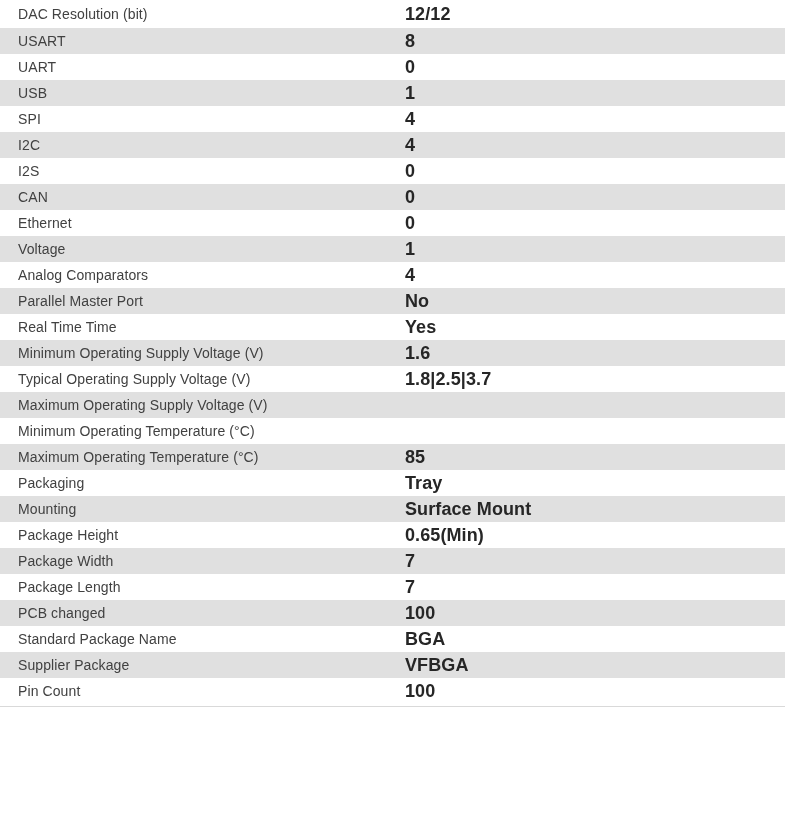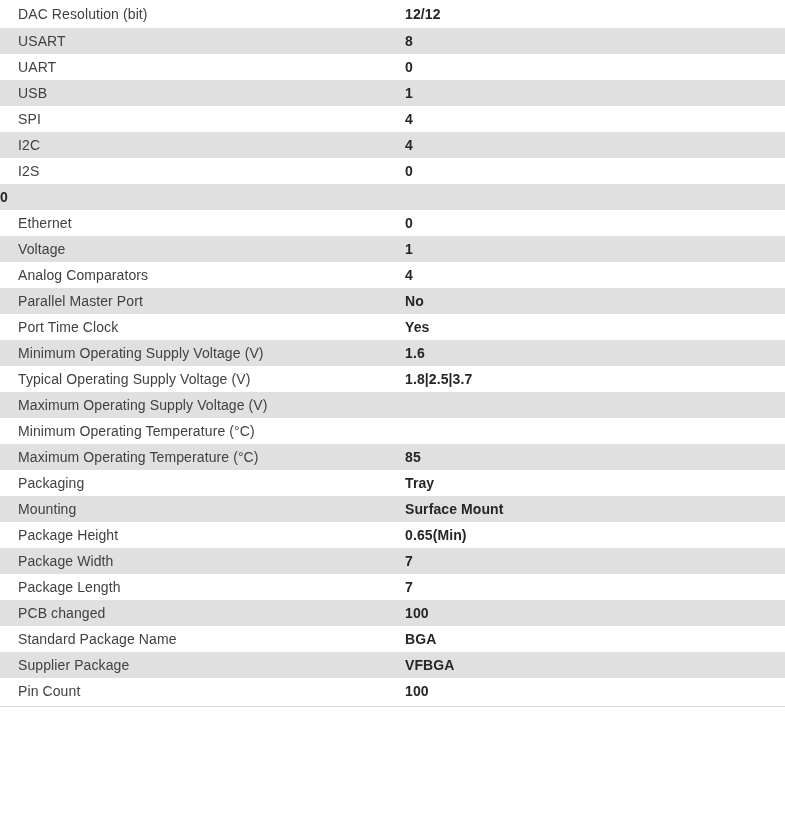--- a/index.html
+++ b/index.html
@@ -27,21 +27,21 @@
     flex: 0 0 405px;
     padding-left: 18px;
     font-size: 14px;
     letter-spacing: 0.1px;
     color: var(--label-color, #414141);
     white-space: nowrap;
     overflow: hidden;
   }
   .spec-value {
     flex: 1 1 auto;
-    font-size: 14px;
+    font-size: 18px;
     letter-spacing: 0.1px;
     font-weight: 700;
     color: var(--value-color, #262626);
     white-space: nowrap;
     overflow: hidden;
   }
   .bottom-strip {
     height: 5px;
     background: #ffffff;
     position: relative;
@@ -82,40 +82,41 @@
     </div>
     <div class="spec-row alt">
       <div class="spec-label">I2C</div>
       <div class="spec-value">4</div>
     </div>
     <div class="spec-row">
       <div class="spec-label">I2S</div>
       <div class="spec-value">0</div>
     </div>
     <div class="spec-row alt">
+      <div class="spec-label">CAN</div>
       <div class="spec-value">0</div>
     </div>
     <div class="spec-row">
       <div class="spec-label">Ethernet</div>
       <div class="spec-value">0</div>
     </div>
     <div class="spec-row alt">
       <div class="spec-label">Voltage</div>
       <div class="spec-value">1</div>
     </div>
     <div class="spec-row">
       <div class="spec-label">Analog Comparators</div>
       <div class="spec-value">4</div>
     </div>
     <div class="spec-row alt">
       <div class="spec-label">Parallel Master Port</div>
       <div class="spec-value">No</div>
     </div>
     <div class="spec-row">
-      <div class="spec-label">Port Time Clock</div>
+      <div class="spec-label">Real Time Time</div>
       <div class="spec-value">Yes</div>
     </div>
     <div class="spec-row alt">
       <div class="spec-label">Minimum Operating Supply Voltage (V)</div>
       <div class="spec-value">1.6</div>
     </div>
     <div class="spec-row">
       <div class="spec-label">Typical Operating Supply Voltage (V)</div>
       <div class="spec-value">1.8|2.5|3.7</div>
     </div>

